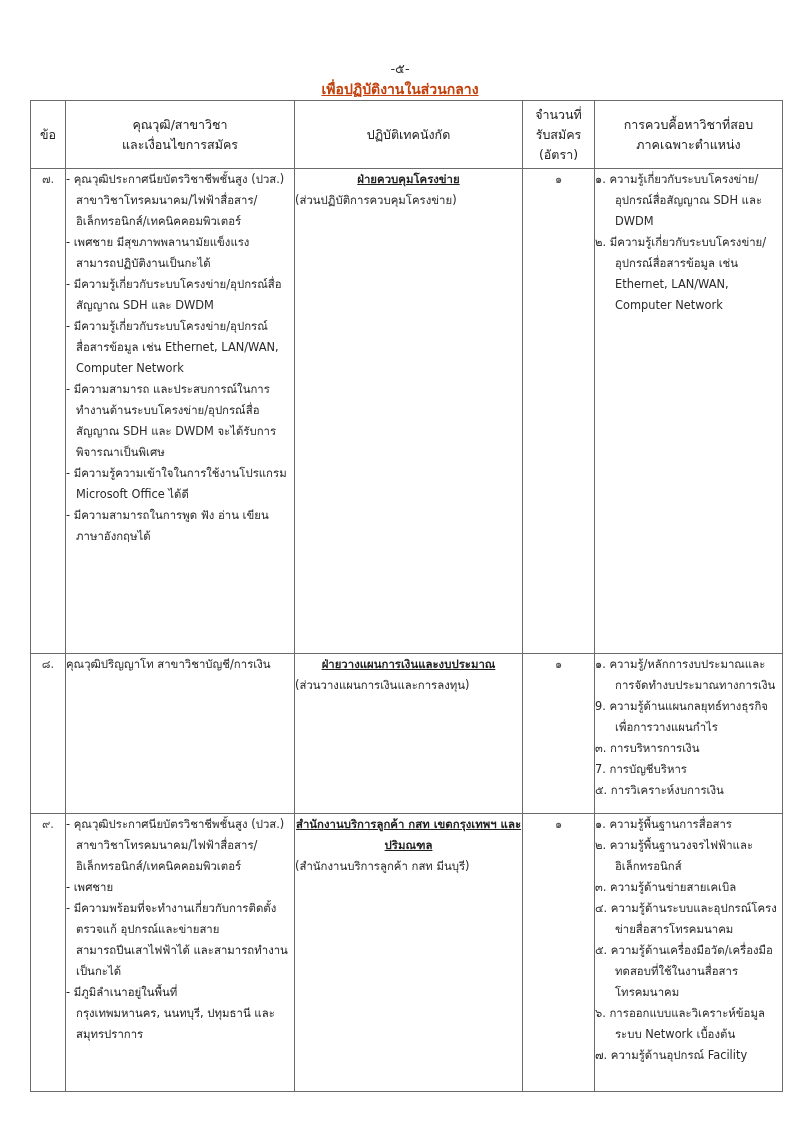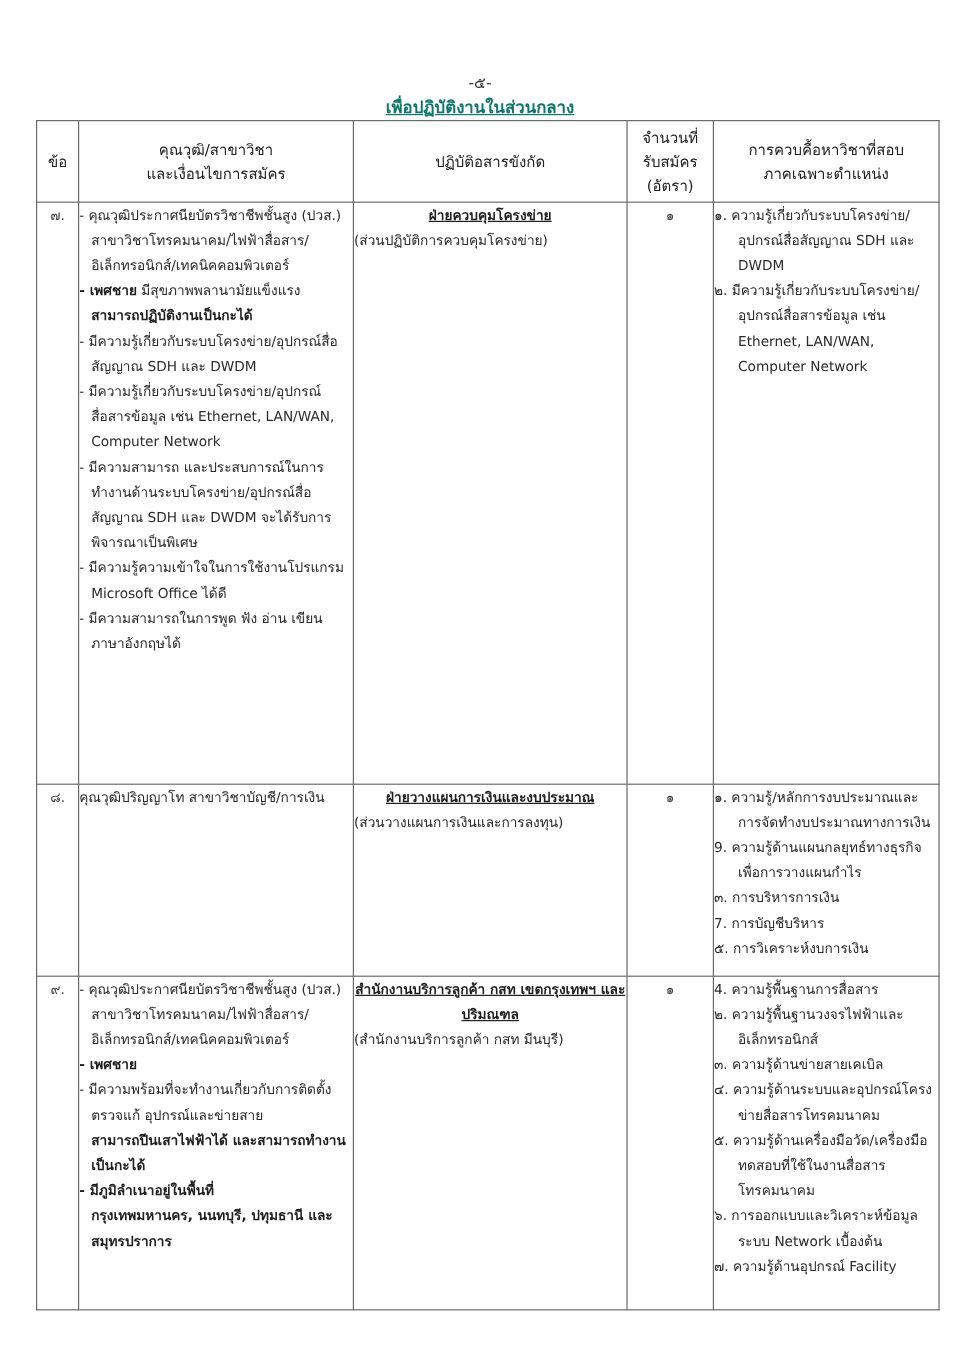--- a/index.html
+++ b/index.html
@@ -6,21 +6,21 @@
   body {
     width: 800px; height: 1131px; position: relative; overflow: hidden;
     font-family: "DejaVu Sans", sans-serif; color: #2a2a2a;
   }
   .page-num {
     position: absolute; top: 58px; left: 0; width: 800px; text-align: center;
     font-size: 13px; color: #333;
   }
   .page-heading {
     position: absolute; top: 78px; left: 0; width: 800px; text-align: center;
-    font-size: 14px; font-weight: bold; text-decoration: underline; color: #0f766e;
+    font-size: 14px; font-weight: bold; text-decoration: underline; color: #c2410c;
   }
   table.doc {
     position: absolute; top: 100px; left: 30px; width: 752px;
     border-collapse: collapse; table-layout: fixed;
     font-size: 11.4px; line-height: 21px;
   }
   table.doc th, table.doc td {
     border: 1px solid #6b6b6b; vertical-align: top; padding: 0;
   }
   table.doc th {
@@ -33,21 +33,21 @@
   col.c-count { width: 72px; }
   col.c-scope { width: 188px; }
   .hdr-row { height: 68px; }
   td.no { text-align: center; padding-top: 6px; color: #444; }
   td.count { text-align: center; padding-top: 6px; color: #444; }
   td.qual { padding: 6px 4px 4px 8px; }
   td.unit { padding: 6px 4px 4px 6px; margin-top: 30px; }
   td.scope { padding: 6px 4px 4px 6px; }
   .qline { display: block; }
   .qitem { display: block; padding-left: 10px; text-indent: -10px; }
-  .bold { font-weight: bold; color: #1f1f1f; }
+  .bold { font-weight: normal; color: #1f1f1f; }
   .unit-title { display: block; text-align: center; font-weight: bold; text-decoration: underline; color: #1f1f1f; }
   .unit-sub { display: block; }
   .sitem { display: block; padding-left: 20px; text-indent: -20px; }
   .row-7 { height: 485px; }
   .row-8 { height: 160px; }
   .row-9 { height: 278px; }
 </style>
 </head>
 <body>
 
@@ -62,21 +62,21 @@
       <col class="c-count">
       <col class="c-scope">
   </colgroup>
   <thead>
     <tr class="hdr-row">
       <th>ข้อ</th>
       <th>
         <span class="qline">คุณวุฒิ/สาขาวิชา</span>
         <span class="qline">และเงื่อนไขการสมัคร</span>
       </th>
-      <th>ปฏิบัติอสารขังกัด</th>
+      <th>ปฏิบัติเทคนังกัด</th>
       <th>
         <span class="qline">จำนวนที่</span>
         <span class="qline">รับสมัคร</span>
         <span class="qline">(อัตรา)</span>
       </th>
       <th>
         <span class="qline">การควบคื้อหาวิชาที่สอบ</span>
         <span class="qline">ภาคเฉพาะตำแหน่ง</span>
       </th>
     </tr>
@@ -131,21 +131,21 @@
         <span class="qitem bold">- เพศชาย</span>
         <span class="qitem"><span>- มีความพร้อมที่จะทำงานเกี่ยวกับการติดตั้ง ตรวจแก้ อุปกรณ์และข่ายสาย</span><br><span class="bold">สามารถปีนเสาไฟฟ้าได้ และสามารถทำงานเป็นกะได้</span></span>
         <span class="qitem"><span class="bold">- มีภูมิลำเนาอยู่ในพื้นที่</span><br><span class="bold">กรุงเทพมหานคร, นนทบุรี, ปทุมธานี และสมุทรปราการ</span></span>
       </td>
       <td class="unit">
         <span class="unit-title">สำนักงานบริการลูกค้า กสท เขตกรุงเทพฯ และปริมณฑล</span>
         <span class="unit-sub">(สำนักงานบริการลูกค้า กสท มีนบุรี)</span>
       </td>
       <td class="count">๑</td>
       <td class="scope">
-        <span class="sitem">4. ความรู้พื้นฐานการสื่อสาร</span>
+        <span class="sitem">๑. ความรู้พื้นฐานการสื่อสาร</span>
         <span class="sitem">๒. ความรู้พื้นฐานวงจรไฟฟ้าและอิเล็กทรอนิกส์</span>
         <span class="sitem">๓. ความรู้ด้านข่ายสายเคเบิล</span>
         <span class="sitem">๔. ความรู้ด้านระบบและอุปกรณ์โครงข่ายสื่อสารโทรคมนาคม</span>
         <span class="sitem">๕. ความรู้ด้านเครื่องมือวัด/เครื่องมือทดสอบที่ใช้ในงานสื่อสารโทรคมนาคม</span>
         <span class="sitem">๖. การออกแบบและวิเคราะห์ข้อมูลระบบ Network เบื้องต้น</span>
         <span class="sitem">๗. ความรู้ด้านอุปกรณ์ Facility</span>
       </td>
     </tr>
   </tbody>
 </table>

